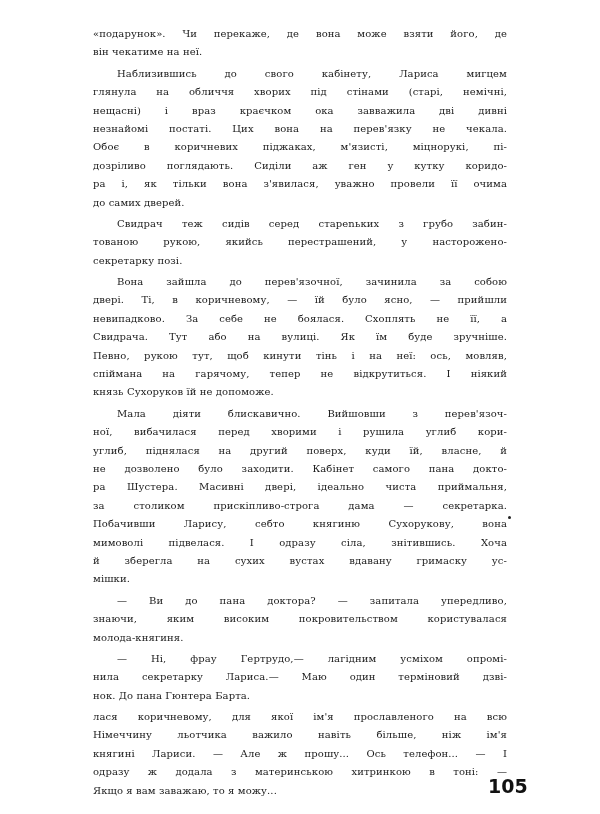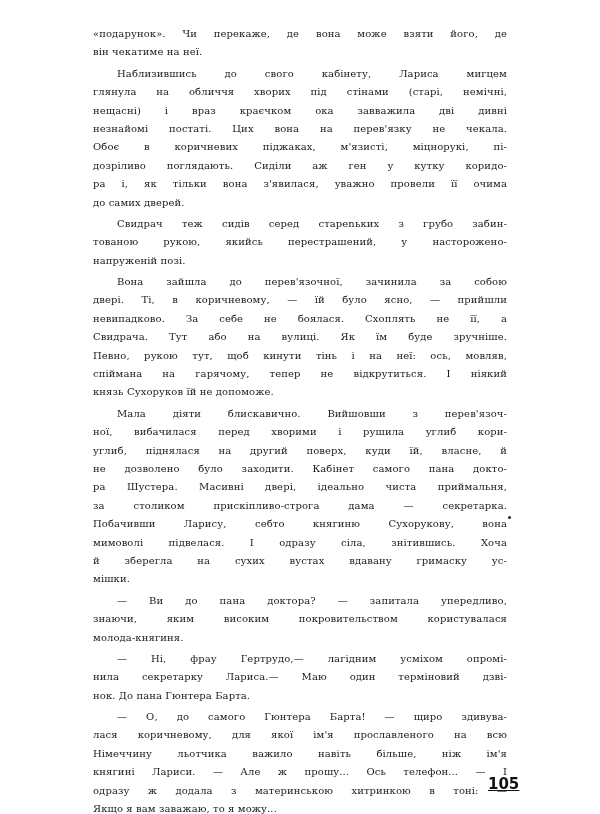--- a/index.html
+++ b/index.html
@@ -39,23 +39,22 @@
     }
     .para {
       margin-bottom: 3px;
     }
     .page-number {
       position: absolute;
       left: 488px;
       top: 775px;
       font-family: "DejaVu Sans", "Liberation Sans", sans-serif;
       font-weight: bold;
-      font-size: 15px;
+      font-size: 19px;
       color: #111;
-      text-decoration: underline;
     }
     .speck {
       position: absolute;
       width: 3px;
       height: 3px;
       border-radius: 50%;
       background: #222;
     }
   </style>
 </head>
@@ -72,21 +71,21 @@
       <span class="line">нещасні) і враз краєчком ока завважила дві дивні</span>
       <span class="line">незнайомі постаті. Цих вона на перев'язку не чекала.</span>
       <span class="line">Обоє в коричневих піджаках, м'язисті, міцнорукі, пі-</span>
       <span class="line">дозріливо поглядають. Сиділи аж ген у кутку коридо-</span>
       <span class="line">ра і, як тільки вона з'явилася, уважно провели її очима</span>
       <span class="line last">до самих дверей.</span>
     </div>
     <div class="para">
       <span class="line indent">Свидрач теж сидів серед старen­ьких з грубо забин-</span>
       <span class="line">тованою рукою, якийсь перестрашений, у насторожено-</span>
-      <span class="line last">напруженій позі.</span>
+      <span class="line last">секретарку позі.</span>
     </div>
     <div class="para">
       <span class="line indent">Вона зайшла до перев'язочної, зачинила за собою</span>
       <span class="line">двері. Ті, в коричневому, — їй було ясно, — прийшли</span>
       <span class="line">невипадково. За себе не боялася. Схоплять не її, а</span>
       <span class="line">Свидрача. Тут або на вулиці. Як їм буде зручніше.</span>
       <span class="line">Певно, рукою тут, щоб кинути тінь і на неї: ось, мовляв,</span>
       <span class="line">спіймана на гарячому, тепер не відкрутиться. І ніякий</span>
       <span class="line last">князь Сухоруков їй не допоможе.</span>
     </div>
@@ -106,21 +105,20 @@
       <span class="line indent">— Ви до  пана доктора? — запитала  упередливо,</span>
       <span class="line">знаючи, яким високим покровительством користувалася</span>
       <span class="line last">молода-княгиня.</span>
     </div>
     <div class="para">
       <span class="line indent">— Ні, фрау Гертрудо,— лагідним усміхом опромі-</span>
       <span class="line">нила секретарку Лариса.— Маю один терміновий дзві-</span>
       <span class="line last">нок. До пана Гюнтера Барта.</span>
     </div>
     <div class="para">
-      <span class="line indent">— О, до самого Гюнтера Барта! — щиро здивува-</span>
       <span class="line">лася коричневому, для якої ім'я прославленого на всю</span>
       <span class="line">Німеччину льотчика важило навіть більше, ніж ім'я</span>
       <span class="line">княгині Лариси. — Але ж прошу... Ось телефон... — І</span>
       <span class="line">одразу ж додала з материнською хитринкою в тоні: —</span>
       <span class="line last">Якщо я вам заважаю, то я можу...</span>
     </div>
   </div>
 
 <div class="page-number">105</div>
 

